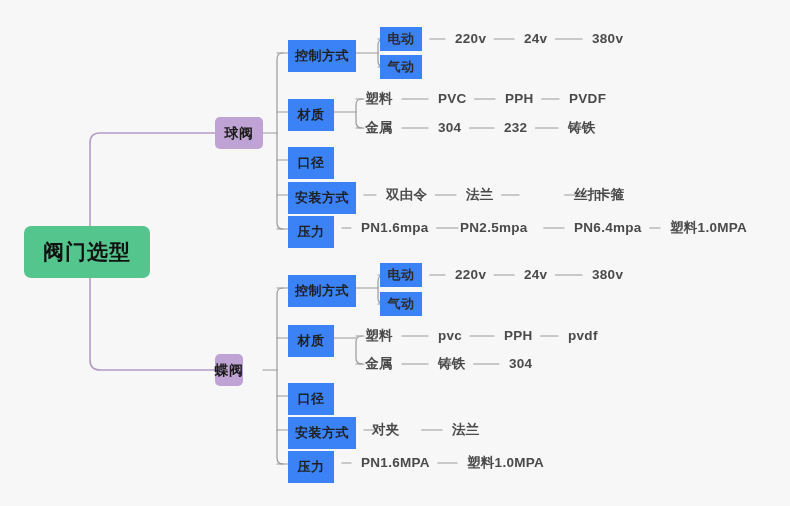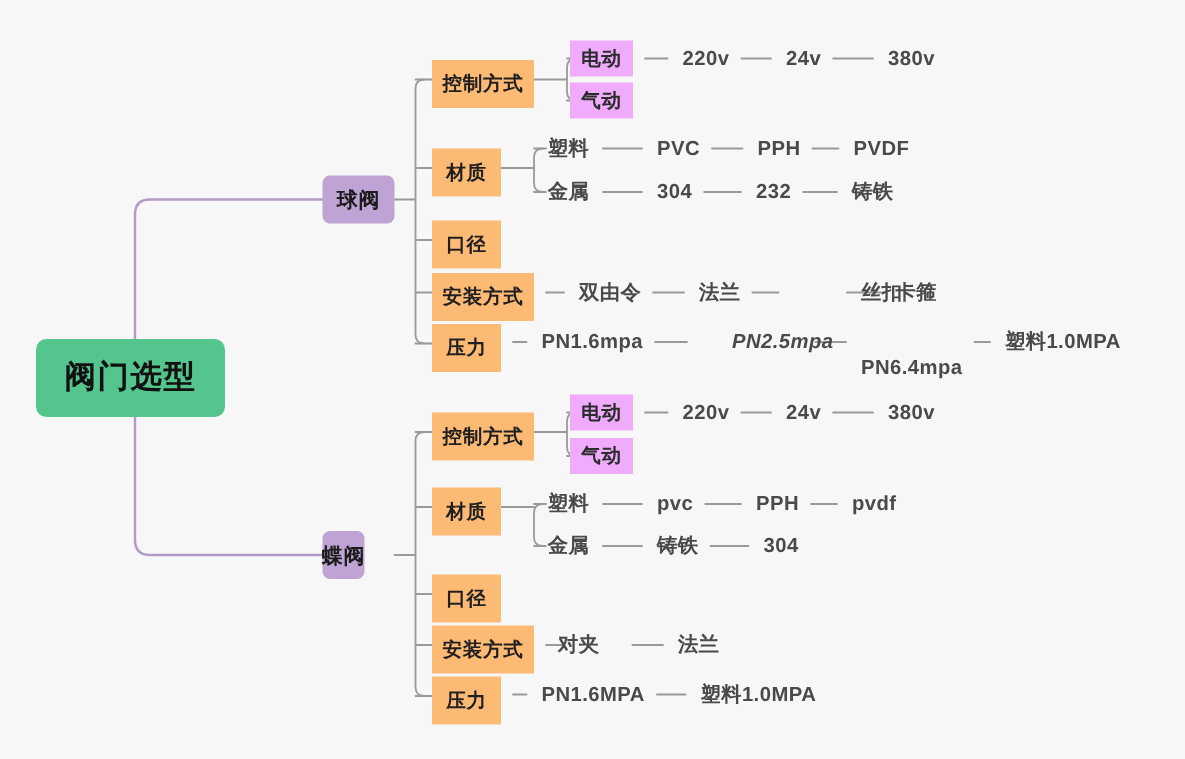--- a/index.html
+++ b/index.html
@@ -47,29 +47,29 @@
   .node-l1 {
     background: #bfa3d4;
     color: #1b1b1b;
     font-size: 14px;
     font-weight: bold;
     border-radius: 5px;
     padding: 0 10px;
     letter-spacing: 0.5px;
   }
   .node-l2 {
-    background: #fdba74;
+    background: #3b82f6;
     color: #1f1f1f;
     font-size: 13px;
     font-weight: bold;
     padding: 16px 9px;
     letter-spacing: 0.5px;
   }
   .node-l3green {
-    background: #f0abfc;
+    background: #3b82f6;
     color: #2c2c2c;
     font-size: 13px;
     font-weight: bold;
     padding: 0 8px;
     letter-spacing: 0.5px;
   }
   .node-plain {
     color: #4a4a4a;
     font-size: 13.5px;
     font-weight: bold;
@@ -163,22 +163,22 @@
       <div class="node node-plain" style="left: 504px; top: 118px; height: 20px; line-height: 20px; justify-content: flex-start;">232</div>
       <div class="node node-plain" style="left: 568px; top: 118px; height: 20px; line-height: 20px; justify-content: flex-start;">铸铁</div>
       <div class="node node-l2" style="left: 288px; top: 147px; width: 46px; height: 26px; line-height: 26px;">口径</div>
       <div class="node node-l2" style="left: 288px; top: 182px; width: 68px; height: 26px; line-height: 26px;">安装方式</div>
       <div class="node node-plain" style="left: 386px; top: 185px; height: 20px; line-height: 20px; justify-content: flex-start;">双由令</div>
       <div class="node node-plain" style="left: 466px; top: 185px; height: 20px; line-height: 20px; justify-content: flex-start;">法兰</div>
       <div class="node node-plain" style="left: 529px; top: 185px; height: 20px; line-height: 20px; justify-content: flex-start; margin-left: 45px;">丝扣</div>
       <div class="node node-plain" style="left: 597px; top: 185px; height: 20px; line-height: 20px; justify-content: flex-start;">卡箍</div>
       <div class="node node-l2" style="left: 288px; top: 216px; width: 46px; height: 26px; line-height: 26px;">压力</div>
       <div class="node node-plain" style="left: 361px; top: 218px; height: 20px; line-height: 20px; justify-content: flex-start;">PN1.6mpa</div>
-      <div class="node node-plain" style="left: 488px; top: 218px; height: 20px; line-height: 20px; justify-content: flex-start; font-style: italic;">PN2.5mpa</div>
-      <div class="node node-plain" style="left: 574px; top: 235px; height: 20px; line-height: 20px; justify-content: flex-start;">PN6.4mpa</div>
+      <div class="node node-plain" style="left: 460px; top: 218px; height: 20px; line-height: 20px; justify-content: flex-start;">PN2.5mpa</div>
+      <div class="node node-plain" style="left: 574px; top: 218px; height: 20px; line-height: 20px; justify-content: flex-start;">PN6.4mpa</div>
       <div class="node node-plain" style="left: 670px; top: 218px; height: 20px; line-height: 20px; justify-content: flex-start;">塑料1.0MPA</div>
       <div class="node node-l1" style="left: 215px; top: 354px; width: 28px; height: 32px; line-height: 32px;">蝶阀</div>
       <div class="node node-l2" style="left: 288px; top: 275px; width: 68px; height: 26px; line-height: 26px;">控制方式</div>
       <div class="node node-l3green" style="left: 380px; top: 263px; width: 42px; height: 24px; line-height: 24px;">电动</div>
       <div class="node node-plain" style="left: 455px; top: 265px; height: 20px; line-height: 20px; justify-content: flex-start;">220v</div>
       <div class="node node-plain" style="left: 524px; top: 265px; height: 20px; line-height: 20px; justify-content: flex-start;">24v</div>
       <div class="node node-plain" style="left: 592px; top: 265px; height: 20px; line-height: 20px; justify-content: flex-start;">380v</div>
       <div class="node node-l3green" style="left: 380px; top: 292px; width: 42px; height: 24px; line-height: 24px;">气动</div>
       <div class="node node-l2" style="left: 288px; top: 325px; width: 46px; height: 26px; line-height: 26px;">材质</div>
       <div class="node node-plain" style="left: 364px; top: 326px; width: 30px; height: 20px; line-height: 20px;">塑料</div>

